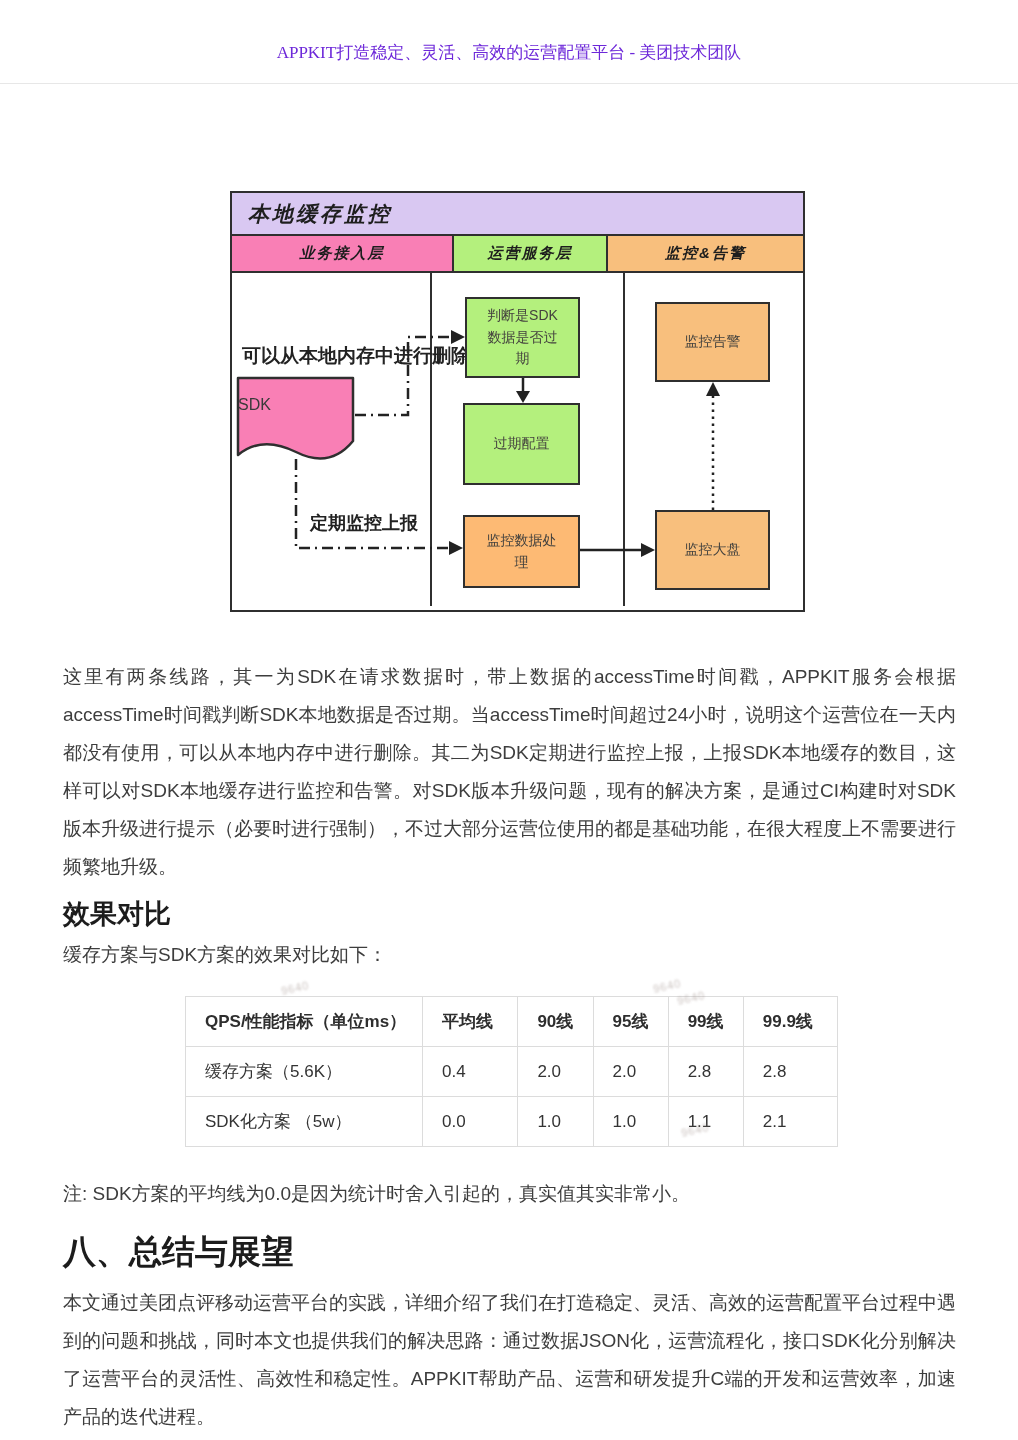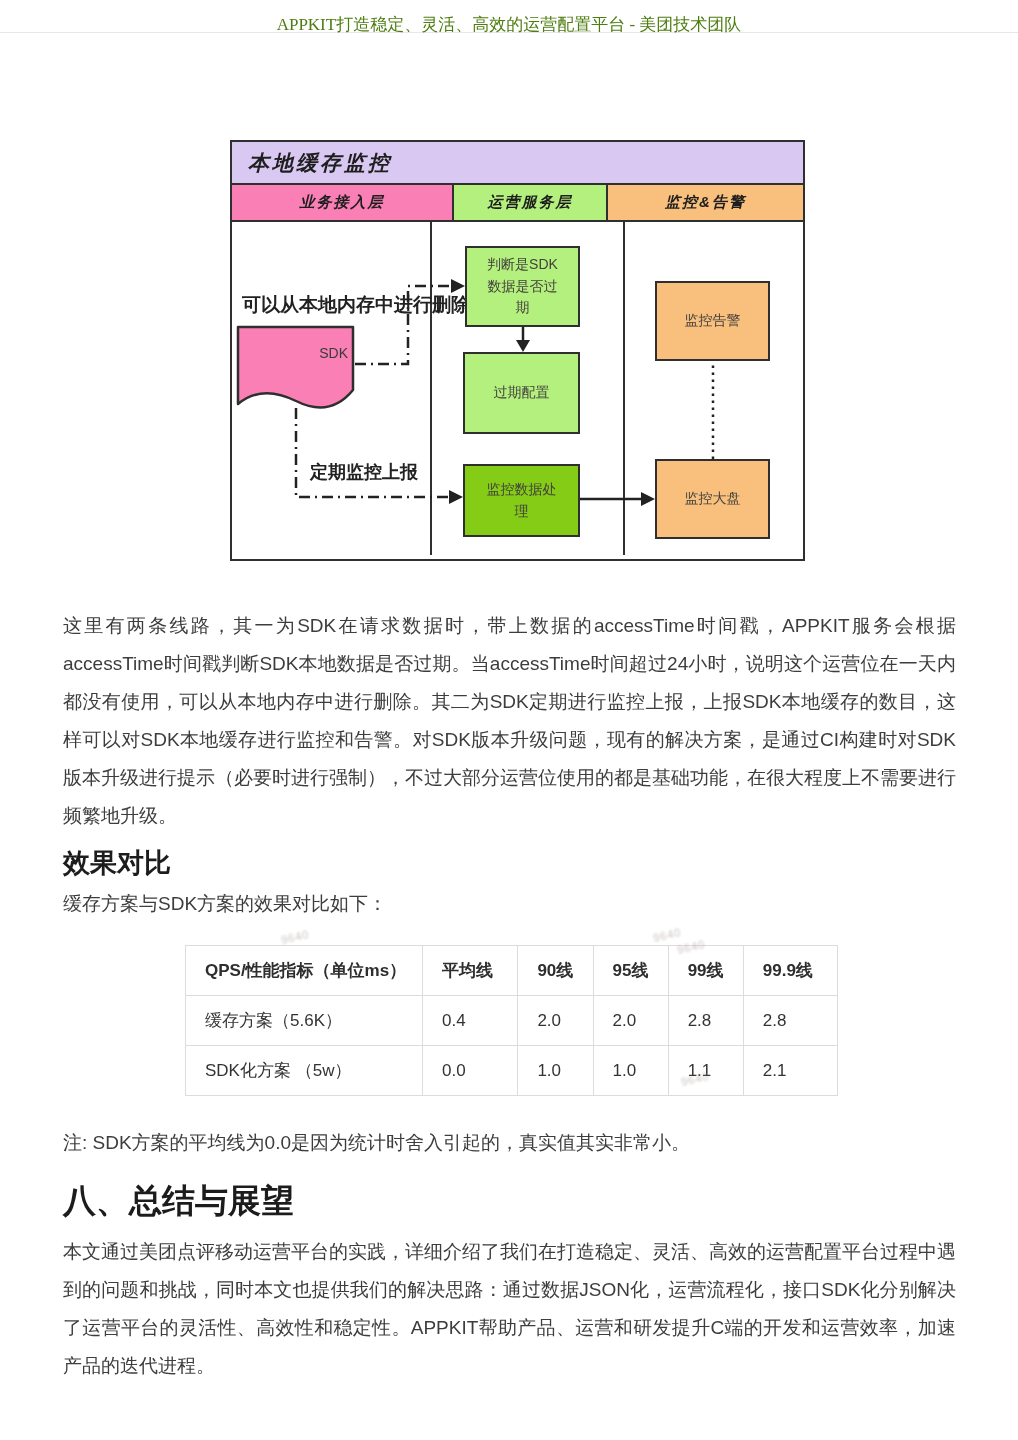--- a/index.html
+++ b/index.html
@@ -1,23 +1,23 @@
 <!DOCTYPE html>
 <html><head>
 <meta charset="utf-8">
 <style>
   * { box-sizing: border-box; margin: 0; padding: 0; }
   html, body { width: 1018px; background: #ffffff; }
   body { height: 1440px; overflow: hidden; font-family: "Liberation Sans", sans-serif; color: #3d3d3d; }
 
   
   .site-header {
-    height: 33px; line-height: 50px; text-align: center;
-    font-family: "Liberation Serif", serif; font-size: 17px; color: #4d7c0f;
-    border-bottom: 1px solid #e7e7e7; background: #fff;
+    height: 56px; line-height: 50px; text-align: center;
+    font-family: "Liberation Serif", serif; font-size: 17px; color: #6d28d9;
+    border-bottom: 1px solid #e7e7e7; background: #fff; margin-top: 28px;
   }
 
   
   .diagram {
     position: relative; width: 575px; height: 421px;
     margin: 107px 0 0 230px;
     border: 2px solid #2f2f2f; background: #fff;
   }
   .dg-title {
     height: 43px; border-bottom: 2px solid #2f2f2f;
@@ -38,22 +38,22 @@
   .dg-vline.v2 { left: 391px; }
   .dg-node {
     position: absolute; border: 2px solid #2f2f2f;
     display: flex; align-items: center; justify-content: center; text-align: center;
     font-size: 14px; line-height: 1.55; color: #44423e; padding: 20px;
   }
   .dg-label { position: absolute; font-weight: bold; color: #222; white-space: nowrap; }
   .dg-label.access { left: 10px; top: 70px; font-size: 19px; }
   .dg-label.periodic { left: 78px; top: 238px; font-size: 18px; }
   .dg-sdk-text {
-    position: absolute; left: 6px; top: 123px; width: 110px; text-align: right;
-    font-size: 14px; color: #3a3a3a;
+    position: absolute; left: 6px; top: 123px; width: 110px; text-align: left;
+    font-size: 16px; color: #3a3a3a;
   }
   .dg-svg { position: absolute; left: 0; top: 0; pointer-events: none; }
 
   
   .para {
     width: 893px; margin: 46px 0 0 63px;
     font-size: 19px; line-height: 38px; text-align: justify; color: #3d3d3d;
   }
   .h2 { margin: 10px 0 0 63px; font-size: 27px; line-height: 36px; font-weight: bold; color: #1c1c1c; }
   .intro { width: 893px; margin: 6px 0 0 63px; font-size: 19px; line-height: 34px; color: #3d3d3d; }
@@ -116,22 +116,22 @@
       <path d="M 481,237 V 123" fill="none" stroke="#222" stroke-width="2.5" stroke-dasharray="2.5 4.5"></path>
       <path d="M 474,123 L 488,123 L 481,109 Z" fill="#222"></path>
     </svg>
 
     <div class="dg-label access">可以从本地内存中进行删除</div>
     <div class="dg-label periodic">定期监控上报</div>
     <div class="dg-sdk-text">SDK</div>
 
     <div class="dg-node" style="left: 233px; top: 24px; width: 115px; height: 81px; background: rgb(180, 240, 125);">判断是SDK数据是否过期</div>
     <div class="dg-node" style="left: 231px; top: 130px; width: 117px; height: 82px; background: rgb(180, 240, 125);">过期配置</div>
-    <div class="dg-node" style="left: 231px; top: 242px; width: 117px; height: 73px; background: #84cc16;">监控数据处理</div>
-    <div class="dg-node" style="left: 423px; top: 29px; width: 115px; height: 80px; background: rgb(248, 191, 125); margin-top: 30px;">监控告警</div>
+    <div class="dg-node" style="left: 231px; top: 242px; width: 117px; height: 73px; background: #fdba74;">监控数据处理</div>
+    <div class="dg-node" style="left: 423px; top: 29px; width: 115px; height: 80px; background: rgb(248, 191, 125);">监控告警</div>
     <div class="dg-node" style="left: 423px; top: 237px; width: 115px; height: 80px; background: rgb(248, 191, 125);">监控大盘</div>
   </div>
 </div>
 
 <p class="para">这里有两条线路，其一为SDK在请求数据时，带上数据的accessTime时间戳，APPKIT服务会根据accessTime时间戳判断SDK本地数据是否过期。当accessTime时间超过24小时，说明这个运营位在一天内都没有使用，可以从本地内存中进行删除。其二为SDK定期进行监控上报，上报SDK本地缓存的数目，这样可以对SDK本地缓存进行监控和告警。对SDK版本升级问题，现有的解决方案，是通过CI构建时对SDK版本升级进行提示（必要时进行强制），不过大部分运营位使用的都是基础功能，在很大程度上不需要进行频繁地升级。</p>
 
 <div class="h2">效果对比</div>
 
 <p class="intro">缓存方案与SDK方案的效果对比如下：</p>
 

